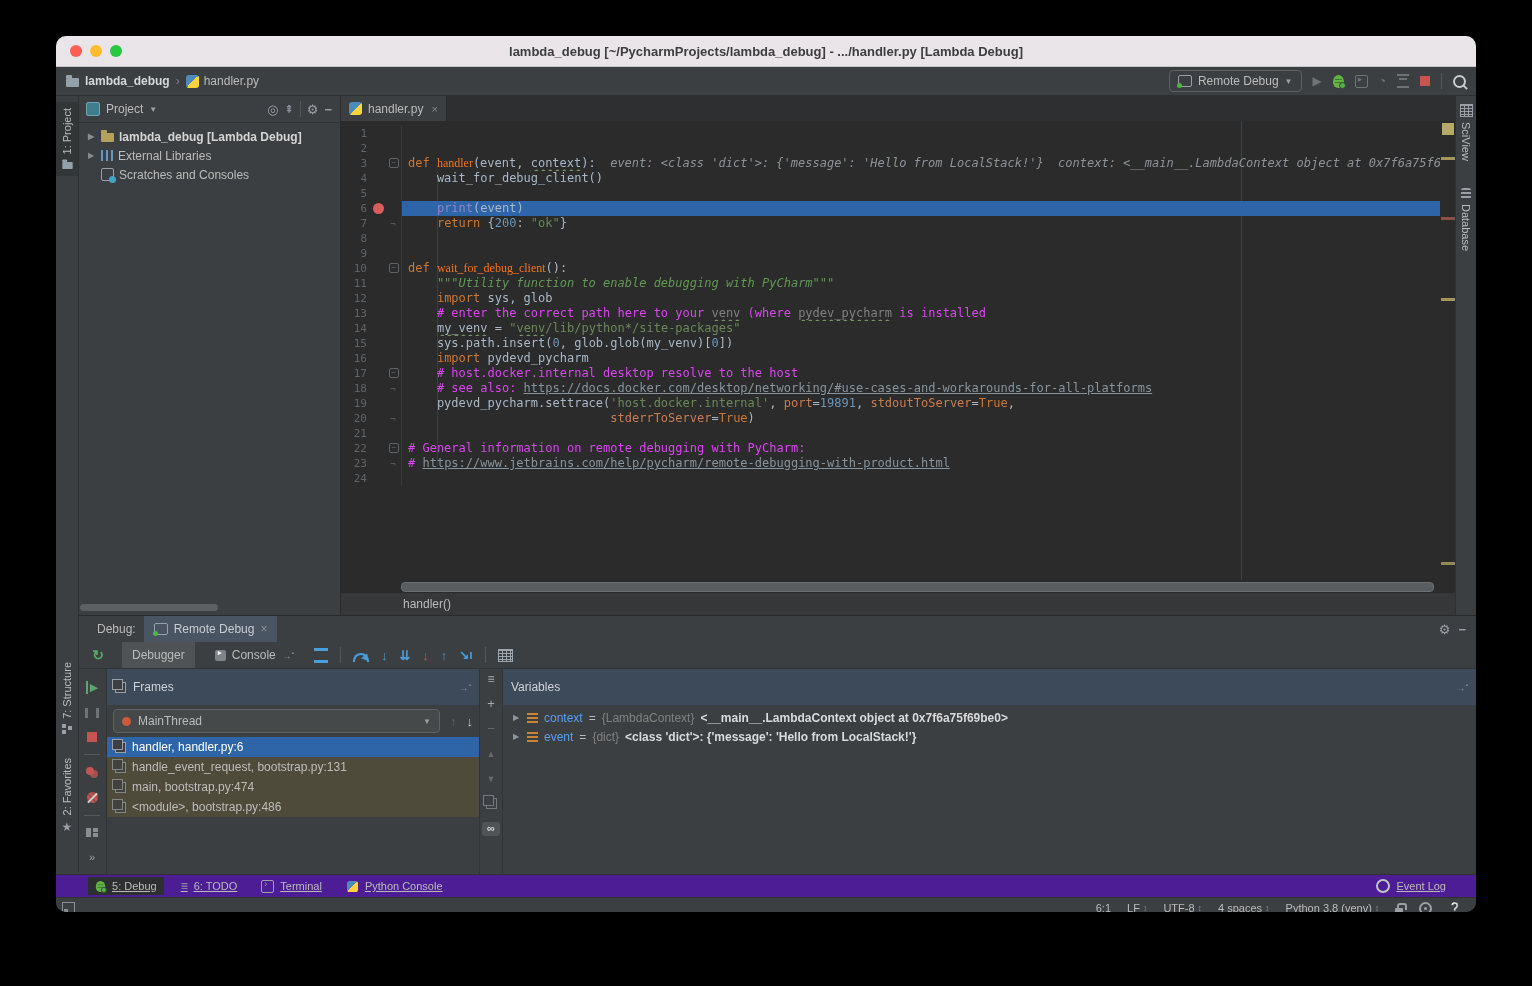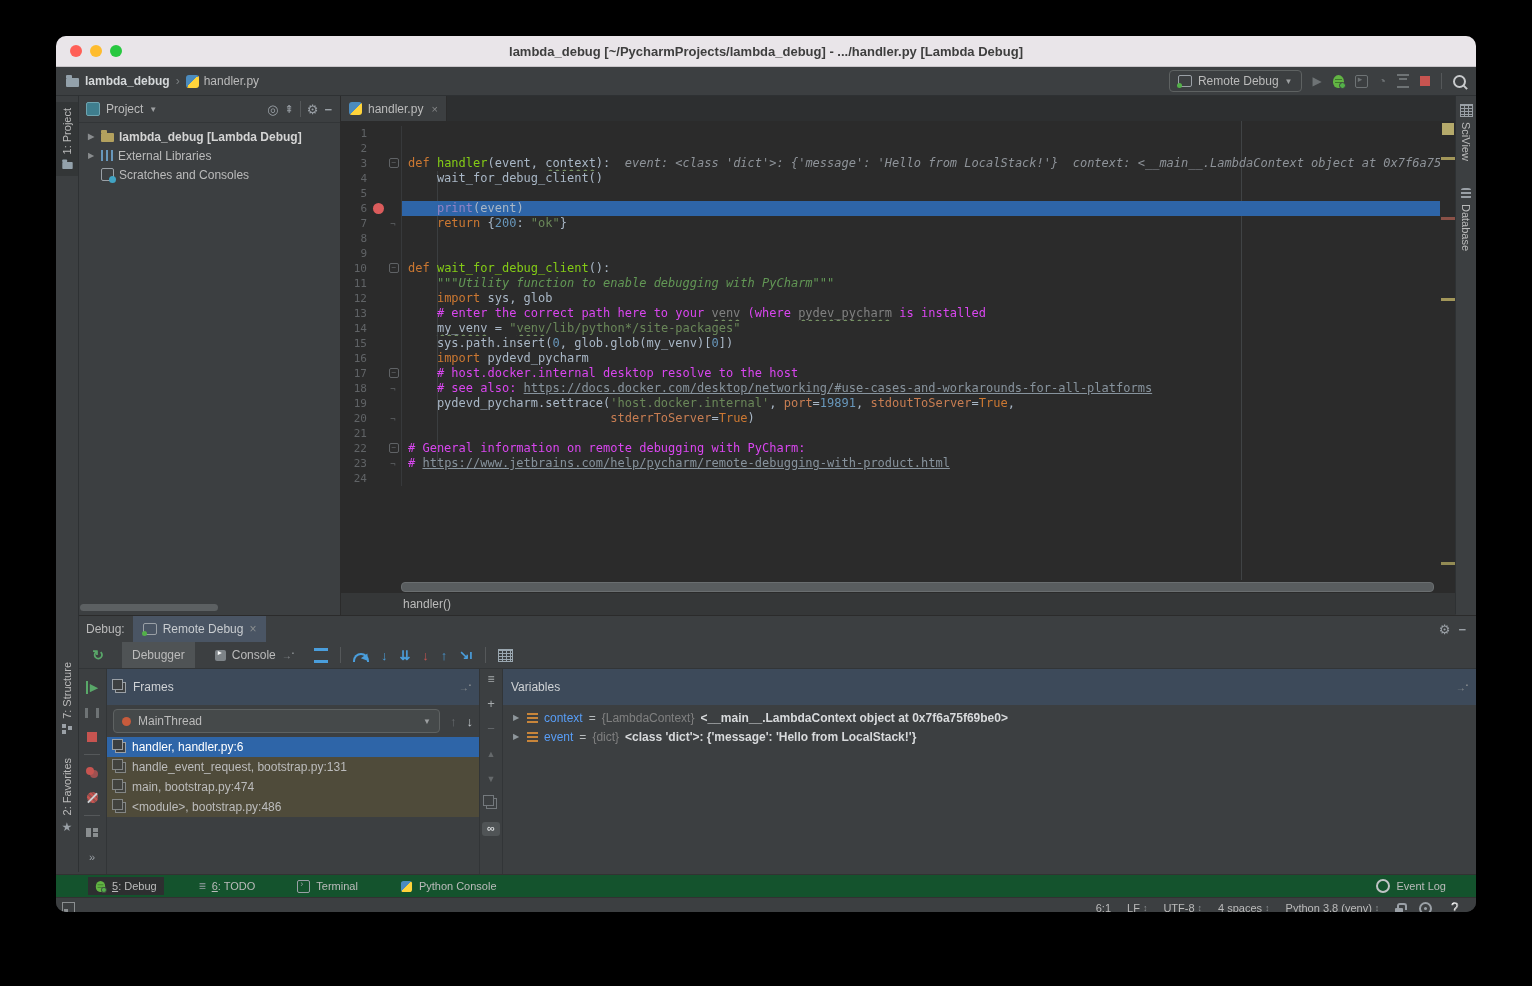--- a/index.html
+++ b/index.html
@@ -126,21 +126,21 @@
   .cl{display:flex;height:15px;line-height:15px;white-space:pre;}
   .ln{width:26px;text-align:right;color:#606366;font-size:11px;padding-right:4px;flex:none;}
   .bpcol{width:16px;flex:none;position:relative;}
   .bpcol.bp::after{content:"";position:absolute;left:2px;top:2px;width:11px;height:11px;border-radius:50%;background:#DB5C5C;}
   .foldcol{width:14px;flex:none;text-align:center;color:#606366;font-size:9px;border-right:1px solid #37393B;position:relative;}
   .foldcol.fold-open::after{content:"\2212";position:absolute;left:2px;top:2px;width:8px;height:8px;line-height:8px;border:1px solid #606366;border-radius:2px;font-size:8px;background:#2B2B2B;}
   .foldcol.fold-end::after{content:"\2310";position:absolute;left:3px;top:1px;transform:scaleX(-1);font-size:9px;}
   .codeln{flex:1;padding-left:6px;color:#A9B7C6;min-width:0;overflow:hidden;}
   .codeln.cur{background:#2E65A8;}
   .tk-kw{color:#CC7832;}
-  .tk-fn{color:#84cc16;}
+  .tk-fn{color:#f97316;font-family:Liberation Serif, serif;}
   .tk-d{color:#A9B7C6;}
   .tk-bi{color:#9383C4;}
   .tk-str{color:#6A8759;}
   .tk-doc{color:#629755;font-style:italic;}
   .tk-com{color:#d946ef;}
   .tk-link{color:#87939D;text-decoration:underline;}
   .tk-num{color:#6897BB;}
   .tk-param{color:#C77D52;}
   .tk-hint{color:#8E9399;font-style:italic;}
   .tk-typo,.tk-comt,.tk-strt{text-decoration:underline;text-decoration-style:wavy;text-decoration-color:#7F9E6B;text-underline-offset:2px;}
@@ -150,21 +150,21 @@
   .markstrip{position:absolute;right:0;top:0;width:16px;bottom:0;}
   .marktop{position:absolute;right:2px;top:2px;width:12px;height:12px;background:#B5AA6B;}
   .mark{position:absolute;right:1px;width:14px;height:3px;}
   .ehscroll{flex:0 0 12px;position:relative;background:#2B2B2B;}
   .ehthumb{position:absolute;left:60px;right:22px;top:2px;height:8px;border-radius:4px;background:#595D5F;border:1px solid #6A6E70;}
   .ecrumb{flex:0 0 22px;background:#353738;border-top:1px solid #2B2B2B;display:flex;align-items:center;padding-left:62px;color:#BBBBBB;font-size:12px;font-family:"Liberation Sans",sans-serif;}
 
   
   .debug{flex:0 0 258px;background:#3C3F41;border-top:1px solid #2B2B2B;display:flex;flex-direction:column;padding-left:22px;position:relative;}
   .dbg-tabsrow{flex:0 0 26px;display:flex;align-items:center;color:#BBBBBB;font-size:12px;gap:8px;padding-right:10px;}
-  .dbg-label{margin-left:8px;}
+  .dbg-label{margin-left:19px;}
   .sess-tab{display:flex;align-items:center;gap:6px;background:#4A5564;height:26px;padding:0 10px;color:#C8CCD0;}
   .sess-tab .close{color:#8A8E90;}
   .dbg-tabsrow .spacer{flex:1;}
   .dbg-toolrow{flex:0 0 26px;display:flex;align-items:center;gap:10px;border-bottom:1px solid #323537;padding-right:10px;}
   .dbg-toolrow .tgroup{display:flex;align-items:center;gap:12px;}
   .dtab{height:26px;display:flex;align-items:center;gap:6px;padding:0 10px;color:#BBBBBB;font-size:12px;}
   .dtab.sel{background:#4F5355;}
   .vsep{width:1px;height:16px;background:#55585A;}
   .dbg-content{flex:1;display:flex;min-height:0;}
   .dbg-iconcol{width:28px;flex:none;display:flex;flex-direction:column;align-items:center;padding-top:12px;gap:14px;border-right:1px solid #323537;}
@@ -193,21 +193,21 @@
   .var-list{flex:1;font-size:12px;padding-top:3px;}
   .vrow{height:19px;display:flex;align-items:center;gap:6px;padding-left:10px;white-space:nowrap;}
   .varrow{color:#8F979C;font-size:8px;width:8px;}
   .ic-var{width:11px;height:10px;background:repeating-linear-gradient(#C8853A 0 2px,transparent 2px 4px);flex:none;}
   .vname{color:#589DF6;}
   .veq{color:#B8BCBE;}
   .vtype{color:#808080;}
   .vval{color:#D8DADC;font-weight:bold;}
 
   
-  .bottombar{flex:0 0 22px;background:#14532d;border-top:1px solid #323232;display:flex;align-items:center;font-size:11px;color:#BBBBBB;padding:0 10px 0 32px;gap:28px;}
+  .bottombar{flex:0 0 22px;background:#4c1d95;border-top:1px solid #323232;display:flex;align-items:center;font-size:11px;color:#BBBBBB;padding:0 10px 0 32px;gap:10px;text-decoration:underline;}
   .btab{display:flex;align-items:center;gap:6px;height:18px;padding:0 7px;}
   .btab.active{background:#2D2F30;}
   .btab u{text-decoration:underline;}
   .eventlog{margin-left:auto;display:flex;align-items:center;gap:6px;margin-right:20px;}
   .statusbar{flex:0 0 20px;background:#3C3F41;border-top:1px solid #323232;display:flex;align-items:center;font-size:11px;color:#BBBBBB;padding:0 14px 0 6px;}
   .sb-right{margin-left:auto;display:flex;align-items:center;gap:16px;}
   .sb-item{display:flex;align-items:center;gap:3px;}
   .updn{color:#8A8E90;font-size:9px;}
 </style>
 </head>

